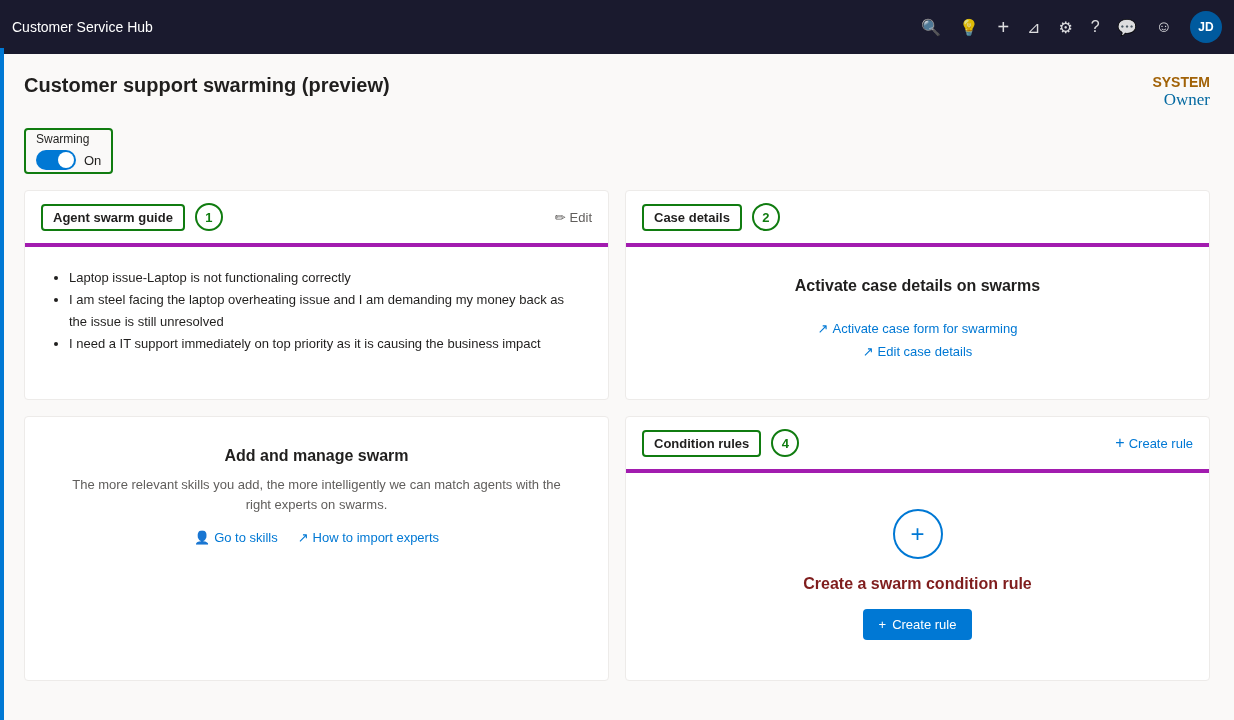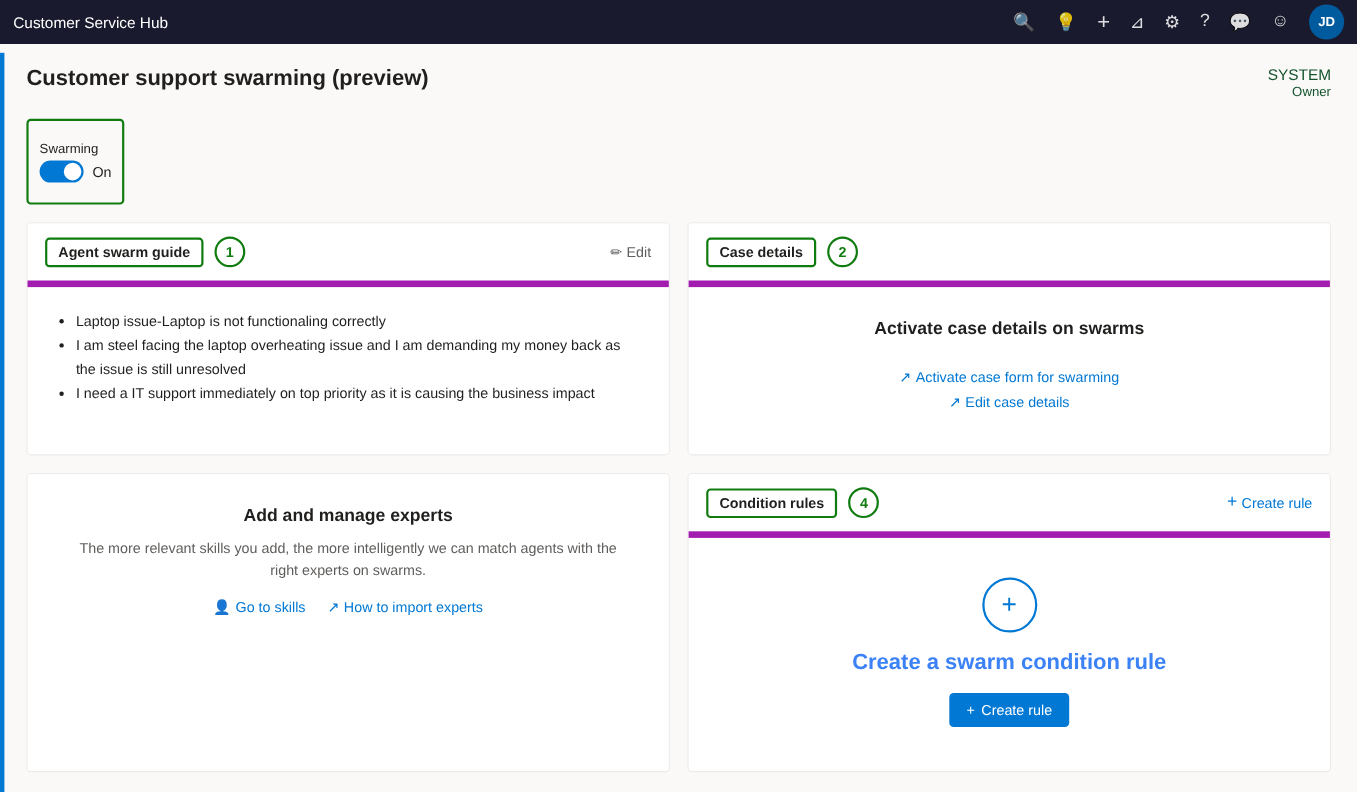--- a/index.html
+++ b/index.html
@@ -1,21 +1,21 @@
 <!DOCTYPE html>
 <html><head>
   <meta charset="utf-8">
   <style>
     * { box-sizing: border-box; margin: 0; padding: 0; }
     body { font-family: 'Segoe UI', sans-serif; font-size: 14px; background: #f3f2f1; }
 
     
     .topbar {
       background: #1a1a2e;
-      height: 40px;
+      height: 54px;
       display: flex;
       align-items: center;
       padding: 0 12px;
       color: white;
     }
     .topbar-title {
       color: white;
       font-size: 14px;
       font-weight: 400;
       flex: 1;
@@ -61,36 +61,37 @@
     }
     .page-title {
       font-size: 20px;
       font-weight: 600;
       color: #201f1e;
     }
     .owner-block {
       text-align: right;
     }
     .owner-system {
-      color: #14532d;
+      color: #a16207;
       font-size: 14px;
-      font-weight: 400;
+      font-weight: 700;
     }
     .owner-label {
-      font-size: 12px;
-      color: #14532d;
+      font-size: 17px;
+      color: #0369a1;
+      font-family: Liberation Serif, serif;
     }
 
     
     .swarming-toggle-container {
       border: 2px solid #107c10;
       border-radius: 4px;
       display: inline-flex;
       flex-direction: column;
-      padding: 18px 10px;
+      padding: 2px 10px;
       margin-bottom: 16px;
     }
     .swarming-label {
       font-size: 12px;
       color: #201f1e;
       margin-bottom: 4px;
     }
     .toggle-row {
       display: flex;
       align-items: center;
@@ -133,21 +134,21 @@
       background: white;
       border: 1px solid #edebe9;
       border-radius: 4px;
       overflow: visible;
     }
 
     .section-header {
       display: flex;
       align-items: center;
       padding: 12px 16px;
-      border-bottom: 6px solid #a21caf;
+      border-bottom: 4px solid #a21caf;
       gap: 10px;
     }
     .section-title-box {
       border: 2px solid #107c10;
       border-radius: 4px;
       padding: 4px 10px;
       font-size: 13px;
       font-weight: 600;
       color: #201f1e;
     }
@@ -262,23 +263,23 @@
       border: 2px solid #0078d4;
       border-radius: 50%;
       display: flex;
       align-items: center;
       justify-content: center;
       margin: 0 auto 16px;
       color: #0078d4;
       font-size: 24px;
     }
     .condition-heading {
-      font-size: 20px;
-      font-weight: 600;
-      color: #3b82f6;
+      font-size: 16px;
+      font-weight: 600;
+      color: #7f1d1d;
       margin-bottom: 16px;
       text-align: center;
     }
     .create-rule-btn {
       background: #0078d4;
       color: white;
       border: none;
       border-radius: 4px;
       padding: 8px 16px;
       font-size: 13px;
@@ -378,21 +379,21 @@
               <span>Edit case details</span>
             </a>
           </div>
         </div>
       </div>
     </div>
 
     <div class="section-card">
       <div class="section-body">
         <div class="skills-center">
-          <div class="skills-heading">Add and manage experts</div>
+          <div class="skills-heading">Add and manage swarm</div>
           <div class="skills-desc">The more relevant skills you add, the more intelligently we can match agents with the right experts on swarms.</div>
           <div class="skills-links">
             <a class="ext-link">
               <span>👤</span>
               <span>Go to skills</span>
             </a>
             <a class="ext-link">
               <span>↗</span>
               <span>How to import experts</span>
             </a>

